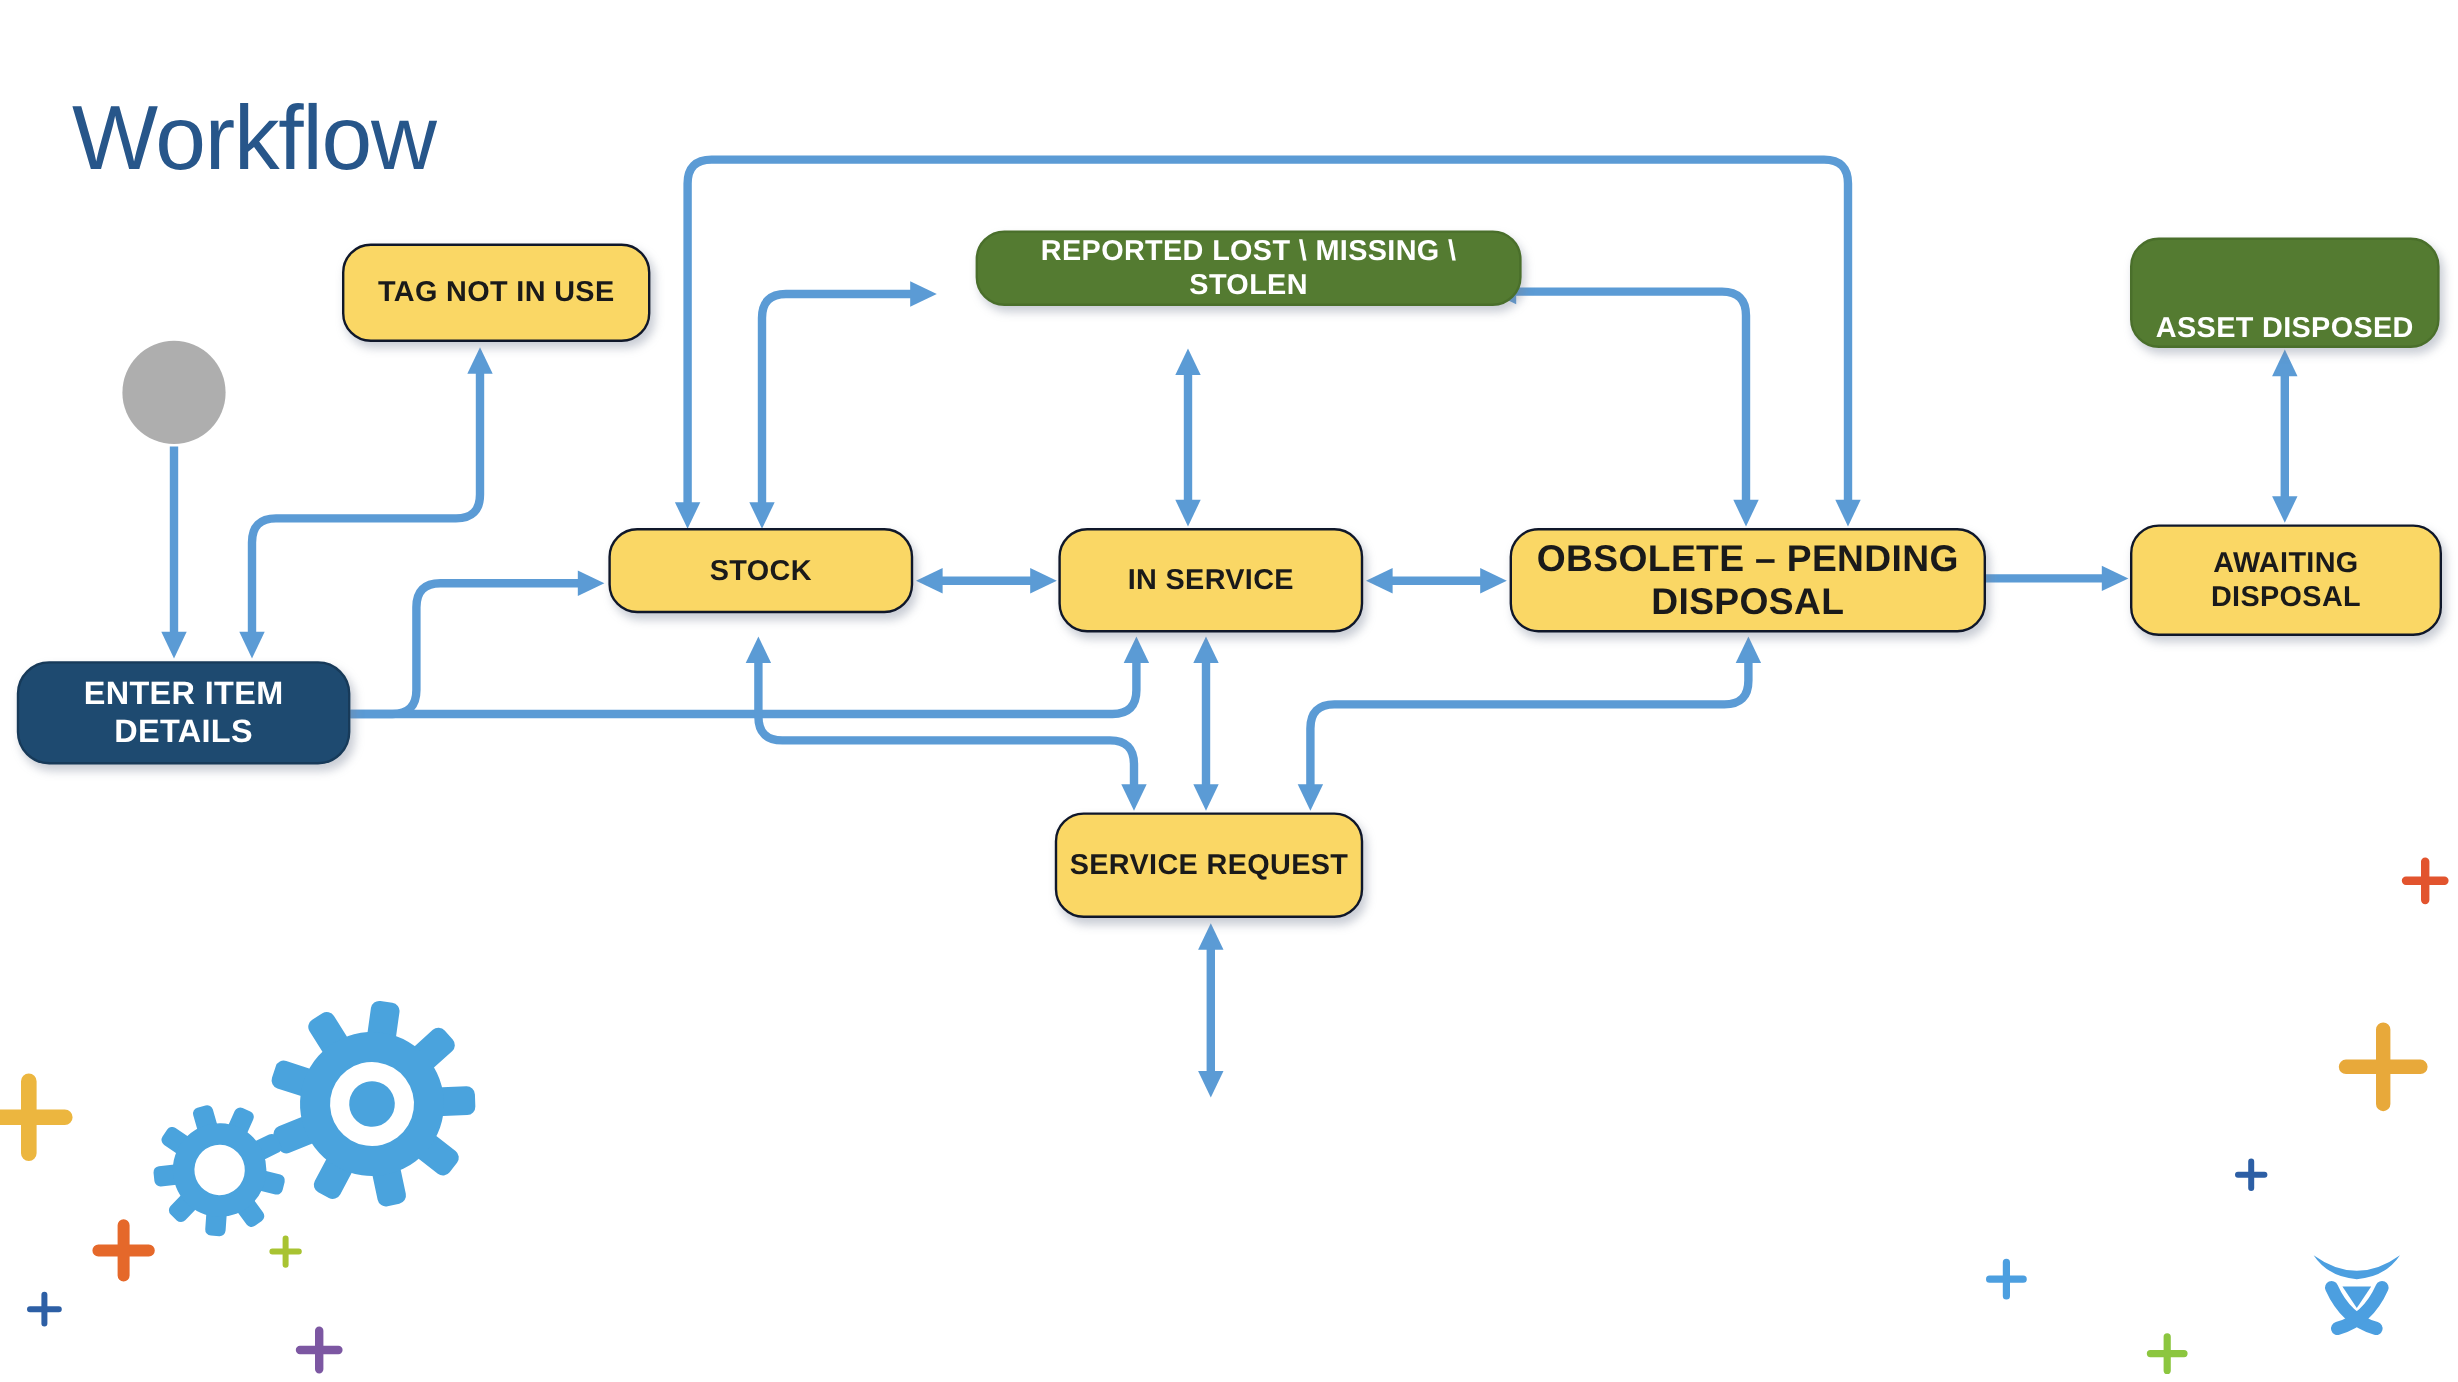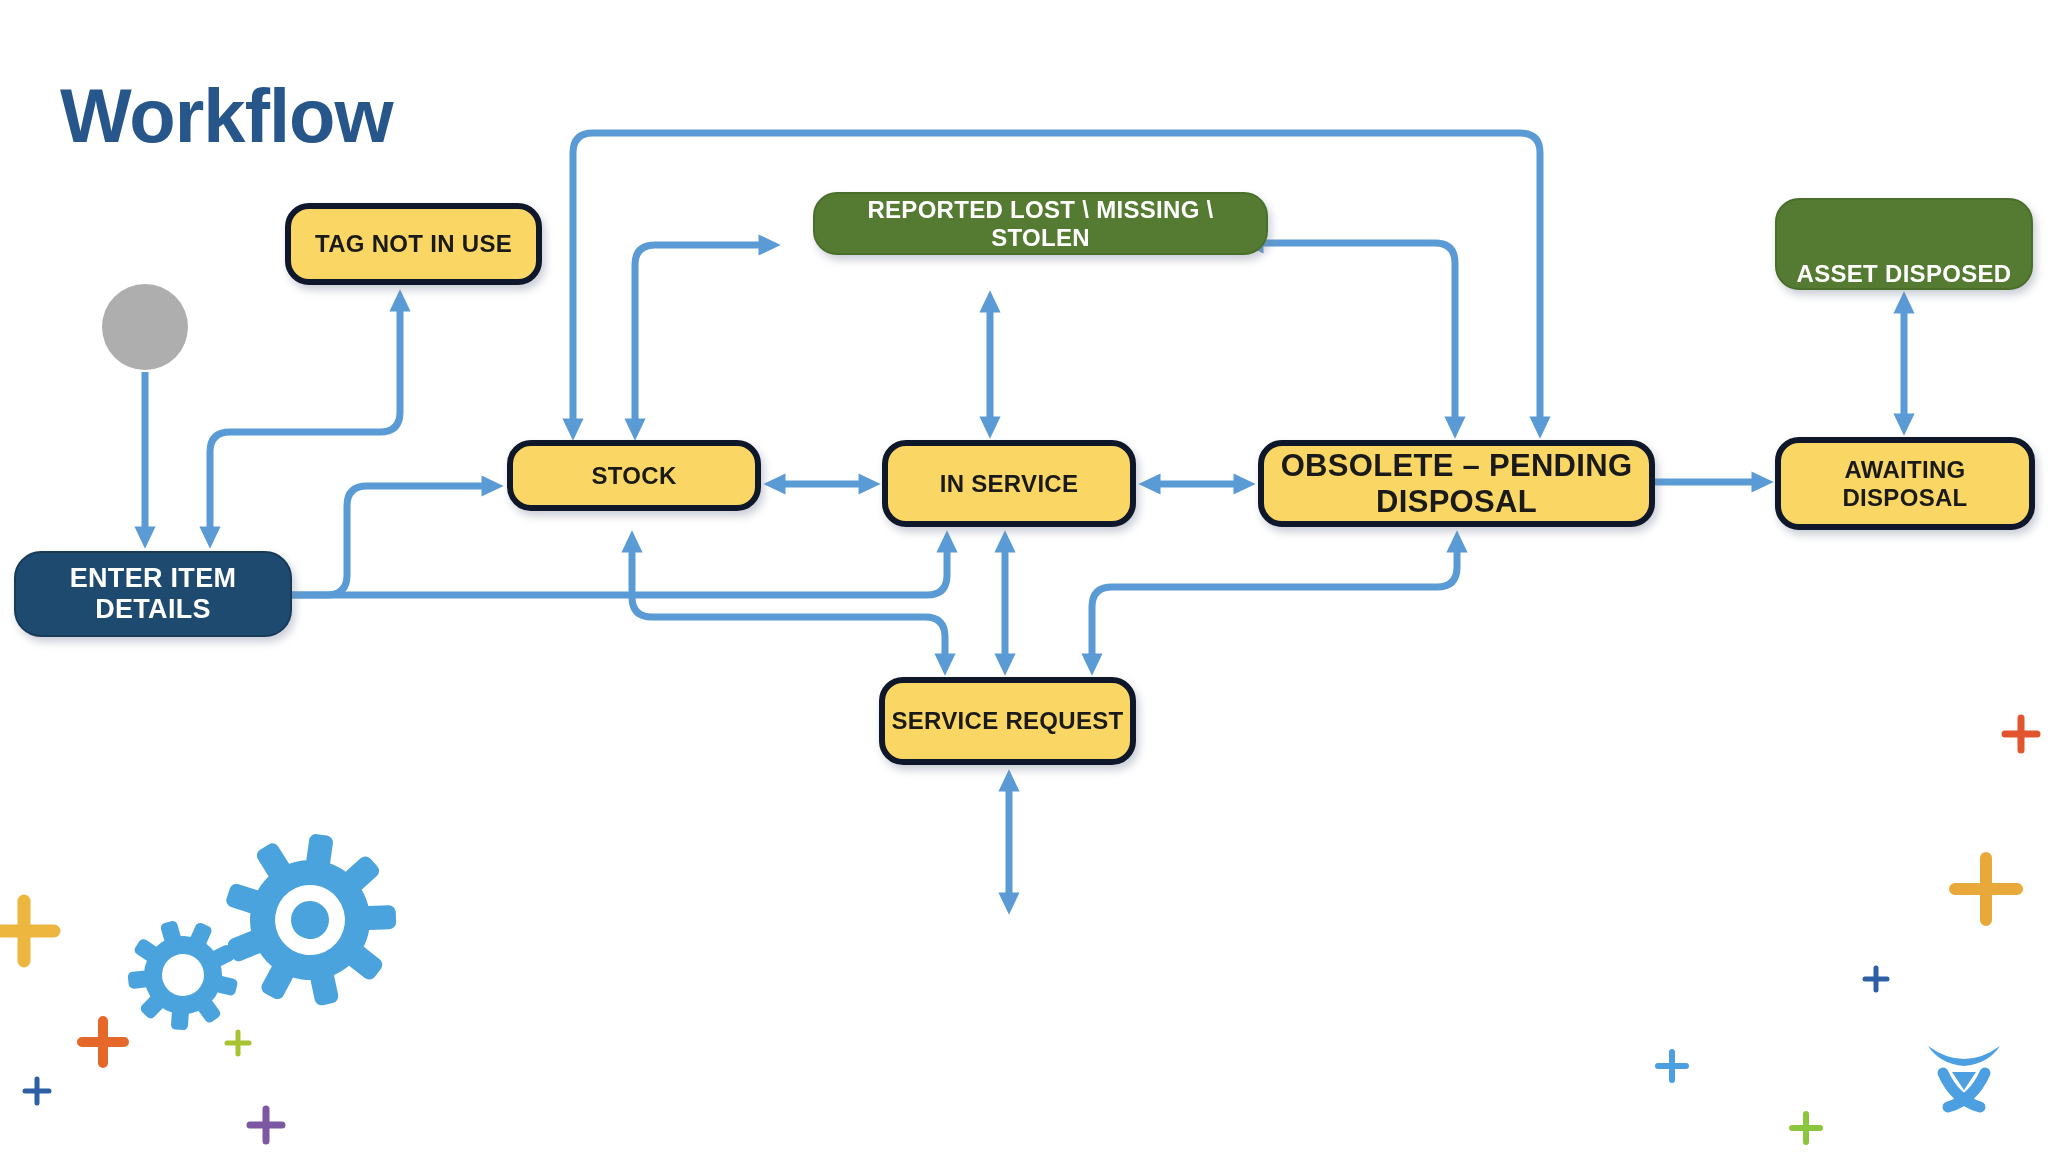--- a/index.html
+++ b/index.html
@@ -3,29 +3,29 @@
 <meta charset="utf-8">
 <title>Workflow</title>
 <style>
   html,body{margin:0;padding:0;background:#ffffff;}
   .stage{
     position:relative;width:2048px;height:1152px;overflow:hidden;background:#ffffff;
     font-family:"Liberation Sans",sans-serif;
   }
   .page-title{
     position:absolute;left:60px;top:72px;
-    font-size:76px;font-weight:bold;letter-spacing:-1px;color:#27568A;
+    font-size:76px;font-weight:normal;letter-spacing:-1px;color:#27568A;
   }
   .node{
     position:absolute;display:flex;align-items:center;justify-content:center;
     text-align:center;font-weight:bold;letter-spacing:.3px;
     border-radius:24px;box-shadow:3px 5px 8px rgba(120,130,150,.40);
     box-sizing:border-box;line-height:1.15;
   }
-  .yellow{background:#FAD765;border:6px solid #0f172a;color:#1a1a1a;font-size:24px;}
+  .yellow{background:#FAD765;border:2px solid #0f172a;color:#1a1a1a;font-size:24px;}
   .green{background:#547B31;border:2px solid #4A6F2B;color:#ffffff;font-size:24px;}
   .navy{background:#1E4A70;border:2px solid #173A59;color:#ffffff;font-size:27px;border-radius:27px;}
   .start-circle{
     position:absolute;left:102px;top:284px;width:86px;height:86px;border-radius:50%;
     background:#AEAEAE;
   }
   svg.overlay{position:absolute;left:0;top:0;}
   .edge{stroke:#5B9BD5;stroke-width:7;fill:none;stroke-linejoin:round;}
 </style>
 </head>

